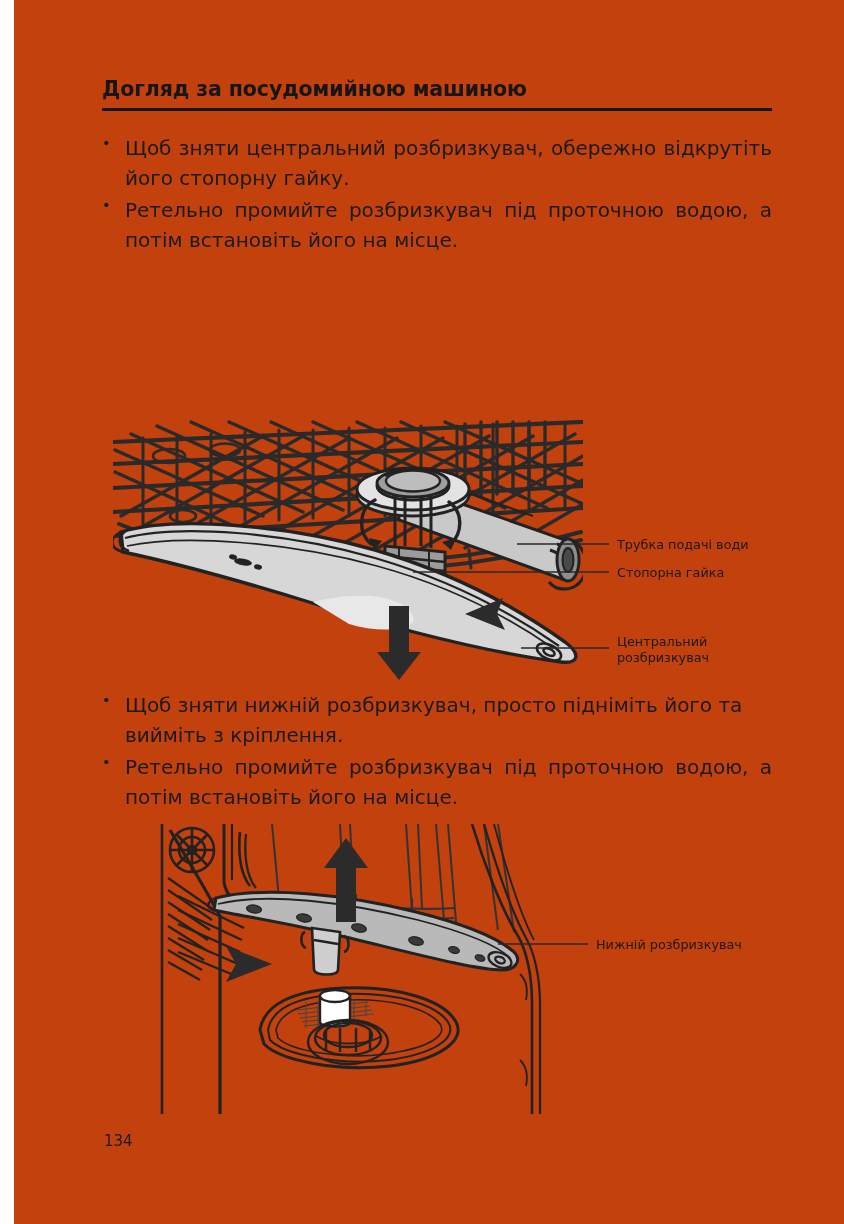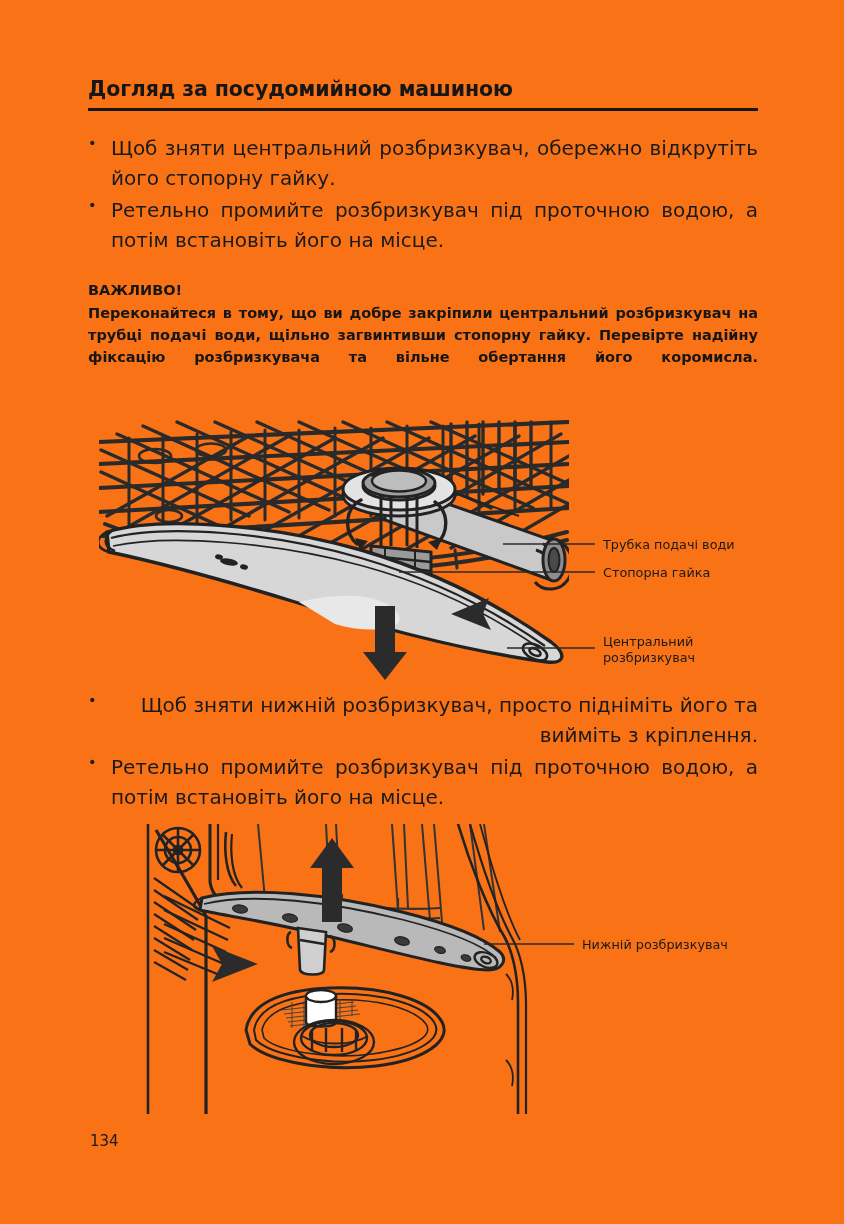--- a/index.html
+++ b/index.html
@@ -11,21 +11,22 @@
     width: 844px;
     height: 1224px;
     position: relative;
     font-family: "DejaVu Sans", "Liberation Sans", sans-serif;
     color: #1a1a1a;
     overflow: hidden;
   }
   .page {
     position: absolute;
     inset: 0;
-    background: #f97316;
+    background: #c2410c;
+    margin-left: 14px;
   }
   .content {
     position: absolute;
     left: 88px;
     top: 78px;
     width: 670px;
   }
 
   
   .running-head {
@@ -67,21 +68,21 @@
     color: #1a1a1a;
   }
   .bullet-text {
     flex: 1 1 auto;
     font-size: 20px;
     line-height: 1.5;
     text-align: justify;
     text-justify: inter-word;
     color: #1a1a1a;
   }
-  .bullet-text.nojustify { text-align: right; }
+  .bullet-text.nojustify { text-align: left; }
 
   
   .important-block {
     margin-top: 24px;
   }
   .important-title {
     font-size: 14.5px;
     font-weight: bold;
     line-height: 1.55;
     color: #161616;
@@ -142,24 +143,20 @@
       <div class="bullet-row">
         <span class="bullet-mark">•</span>
         <span class="bullet-text">Щоб зняти центральний розбризкувач, обережно відкрутіть його стопорну гайку.</span>
       </div>
 
       <div class="bullet-row">
         <span class="bullet-mark">•</span>
         <span class="bullet-text">Ретельно промийте розбризкувач під проточною водою, а потім встановіть його на місце.</span>
       </div>
 
-      <div class="important-block">
-        <div class="important-title">ВАЖЛИВО!</div>
-        <div class="important-body">Переконайтеся в тому, що ви добре закріпили центральний розбризкувач на трубці подачі води, щільно загвинтивши стопорну гайку. Перевірте надійну фіксацію розбризкувача та вільне обертання його коромисла.</div>
-      </div>
     </div>
 
   </div>
 
   <div class="figure" id="figure-upper">
     <svg width="672" height="260" viewBox="0 0 672 260" xmlns="http://www.w3.org/2000/svg">
       <defs>
         <clipPath id="clipUpper">
             <rect x="0" y="0" width="470" height="260"></rect>
           </clipPath>

